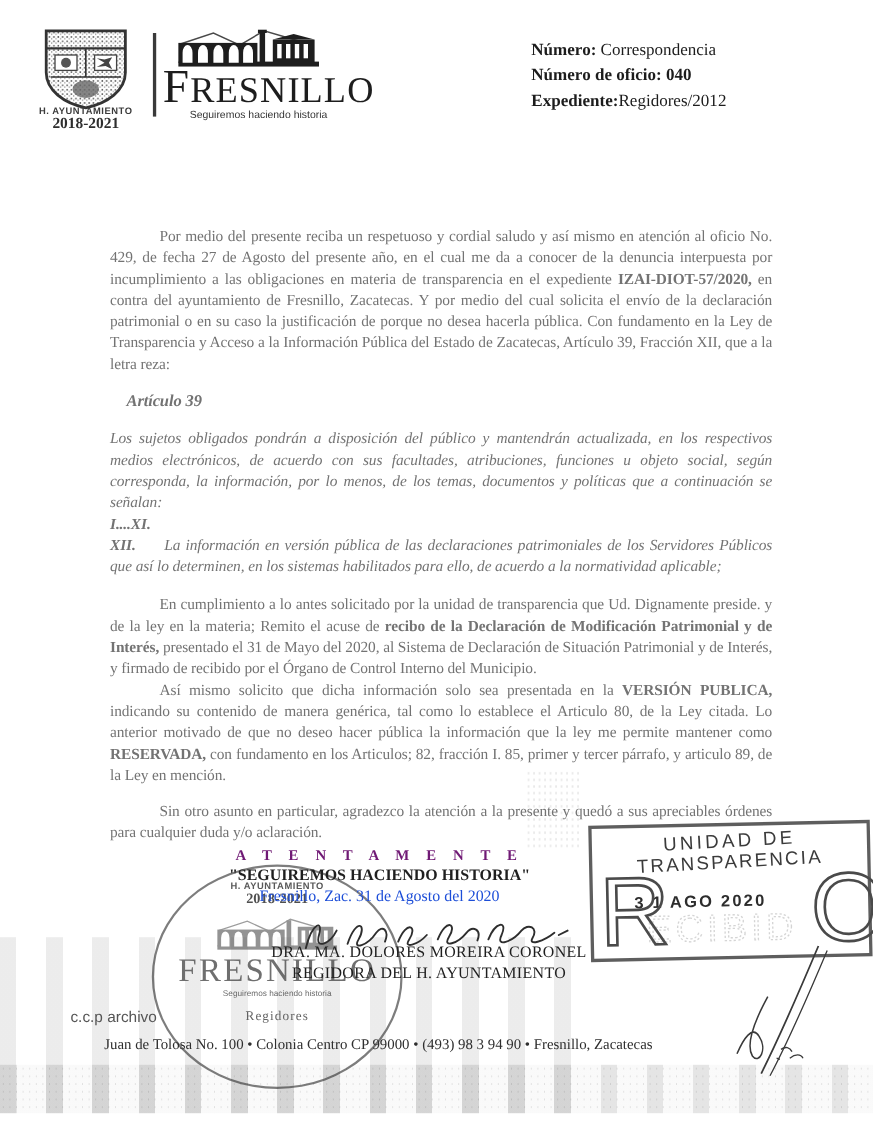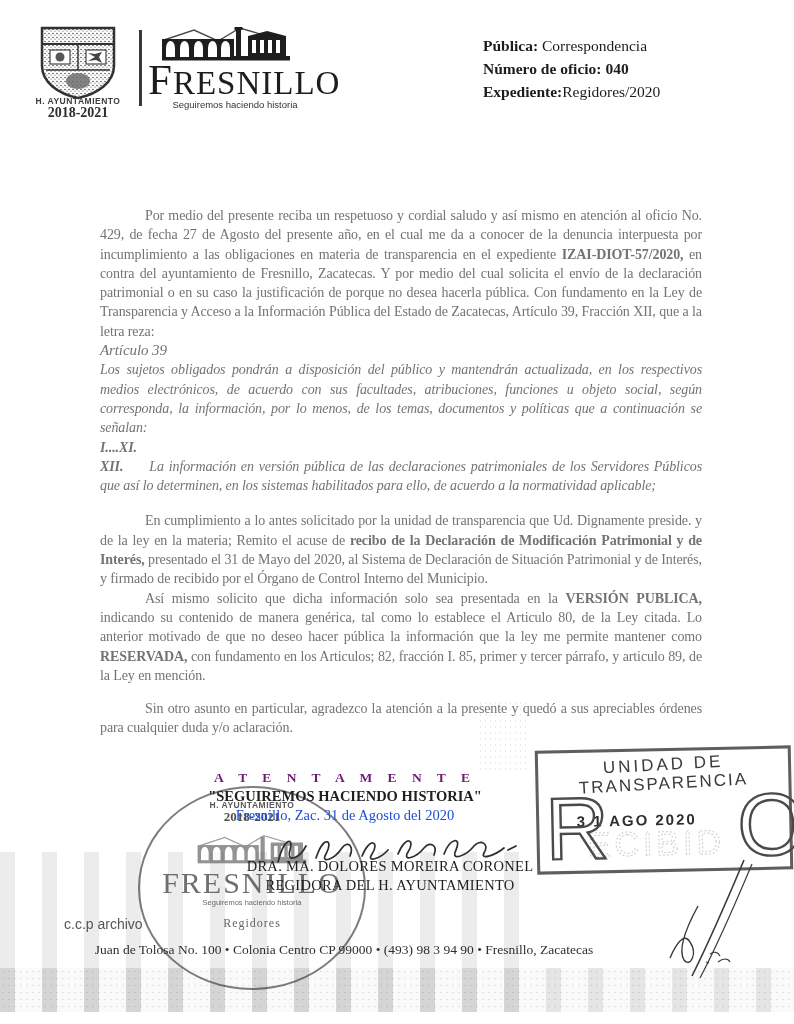--- a/index.html
+++ b/index.html
@@ -21,21 +21,21 @@
     font-size:33px;letter-spacing:1px;color:#1d1d1d;line-height:1;}
   .logo-name::first-letter{font-size:43px;}
   .logo-tagline{position:absolute;left:160px;top:99px;width:150px;text-align:center;
     font-family:"Liberation Sans",sans-serif;font-size:9.5px;color:#333;}
   .meta{position:absolute;left:483px;top:34px;font-size:15.5px;line-height:23px;color:#1c1c1c;}
   .meta b{font-weight:bold;}
   
   .body-text{position:absolute;left:100px;top:206px;width:602px;
     font-size:14px;line-height:19.3px;text-align:justify;color:#737373;letter-spacing:-0.1px;}
   .para{margin:0;text-indent:45px;}
-  .art-head{margin:0;font-weight:normal;font-style:italic;font-size:15px;}
+  .art-head{margin:15px;font-weight:bold;font-style:italic;font-size:15px;}
   .quote{margin:0;font-style:italic;}
   .roman{margin:0;font-weight:bold;font-style:italic;}
   .xii{margin:0 0 16px 0;font-style:italic;}
   .xii .num{font-weight:bold;margin-right:26px;}
   .gap-top{margin-top:14px;}
   
   .closing{position:absolute;left:160px;top:770px;width:370px;text-align:center;z-index:4;}
   .atent{font-weight:bold;font-size:13.5px;letter-spacing:6px;color:#701a75;}
   .slogan{font-weight:bold;font-size:14.5px;margin-top:2px;color:#1f1f1f;}
   .placedate{font-size:14.5px;margin-top:2px;color:#1d4ed8;}
@@ -129,23 +129,23 @@
     <rect x="90" y="14" width="4" height="13" fill="#fff"></rect>
     <rect x="98" y="14" width="4" height="13" fill="#fff"></rect>
     <rect x="106" y="14" width="4" height="13" fill="#fff"></rect>
     <rect x="114" y="14" width="4" height="13" fill="#fff"></rect>
     <polygon points="86,10 105,5 124,10" fill="#1e1e1e"></polygon>
   </svg>
   <span class="logo-name">FRESNILLO</span>
   <div class="logo-tagline">Seguiremos haciendo historia</div>
 
   <div class="meta">
-    <div><b>Pública:</b><span> Correspondencia</span></div>
+    <div><b>Número:</b><span> Correspondencia</span></div>
     <div><b>Número de oficio: </b><b>040</b></div>
-    <div><b>Expediente:</b><span>Regidores/2020</span></div>
+    <div><b>Expediente:</b><span>Regidores/2012</span></div>
   </div>
 
   <div class="body-text">
     <p class="para"><span>Por medio del presente reciba un respetuoso y cordial saludo y así mismo en atención al oficio No. 429, de fecha 27 de Agosto del presente año,  en el cual me da a conocer de la denuncia interpuesta por incumplimiento a las obligaciones en materia de transparencia en el expediente </span><b>IZAI-DIOT-57/2020,</b><span> en contra del  ayuntamiento de Fresnillo, Zacatecas. Y por medio del cual solicita el envío de la declaración patrimonial o en su caso la justificación de porque no desea hacerla pública. Con fundamento en la Ley de Transparencia y Acceso a la Información Pública del Estado de Zacatecas, Artículo 39, Fracción XII, que a la letra reza:</span></p>
     <p class="art-head">Artículo 39</p>
     <p class="quote">Los sujetos obligados pondrán a disposición del público y mantendrán actualizada, en los respectivos medios electrónicos, de acuerdo con sus facultades, atribuciones, funciones u objeto social, según corresponda, la información, por lo menos, de los temas, documentos y políticas que a continuación se señalan:</p>
     <p class="roman">I....XI.</p>
     <p class="xii"><span class="num">XII.</span><span>La información en versión pública de las declaraciones patrimoniales de los Servidores Públicos que así lo determinen, en los sistemas habilitados para ello, de acuerdo a la normatividad aplicable;</span></p>
     <p class="para"><span>En cumplimiento a lo antes solicitado por la unidad de transparencia que Ud. Dignamente preside. y de la ley en la materia; Remito el acuse de </span><b>recibo de la Declaración de Modificación Patrimonial y de Interés,</b><span> presentado el 31 de Mayo del 2020,  al Sistema de Declaración de Situación Patrimonial y de Interés, y firmado de recibido por el Órgano de Control Interno del Municipio.</span></p>
     <p class="para"><span>Así mismo solicito que dicha información solo sea presentada en la </span><b>VERSIÓN PUBLICA,</b><span> indicando su contenido de manera genérica, tal como lo establece el Articulo 80, de la Ley citada. Lo anterior motivado de que no deseo hacer pública la información que la ley me permite mantener como </span><b>RESERVADA,</b><span> con fundamento en los Articulos; 82, fracción I. 85, primer y tercer párrafo, y articulo 89, de la Ley en mención.</span></p>

